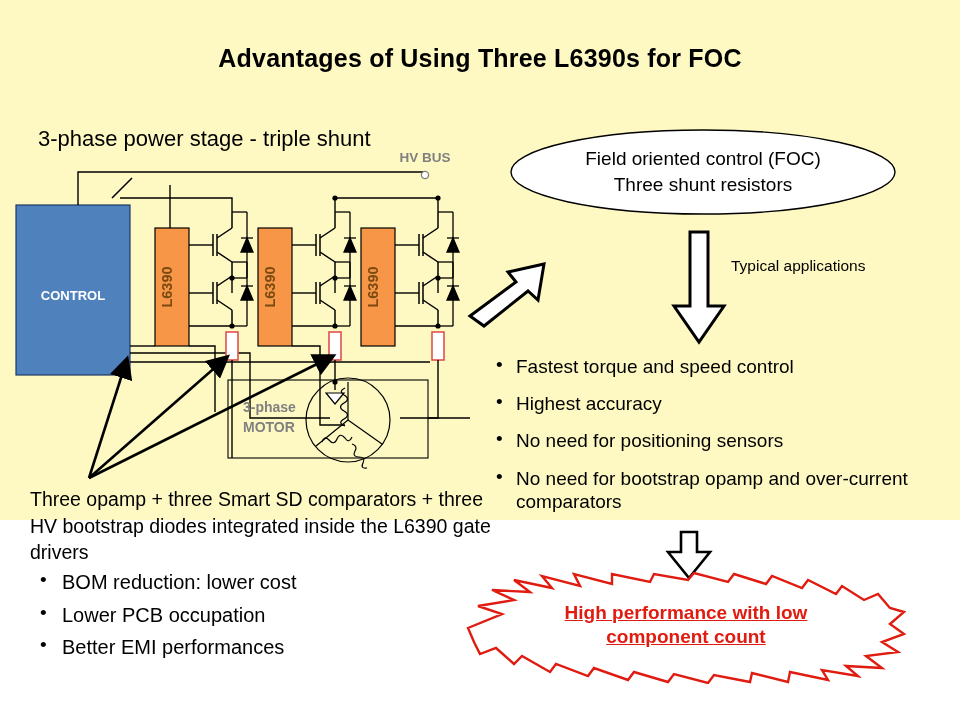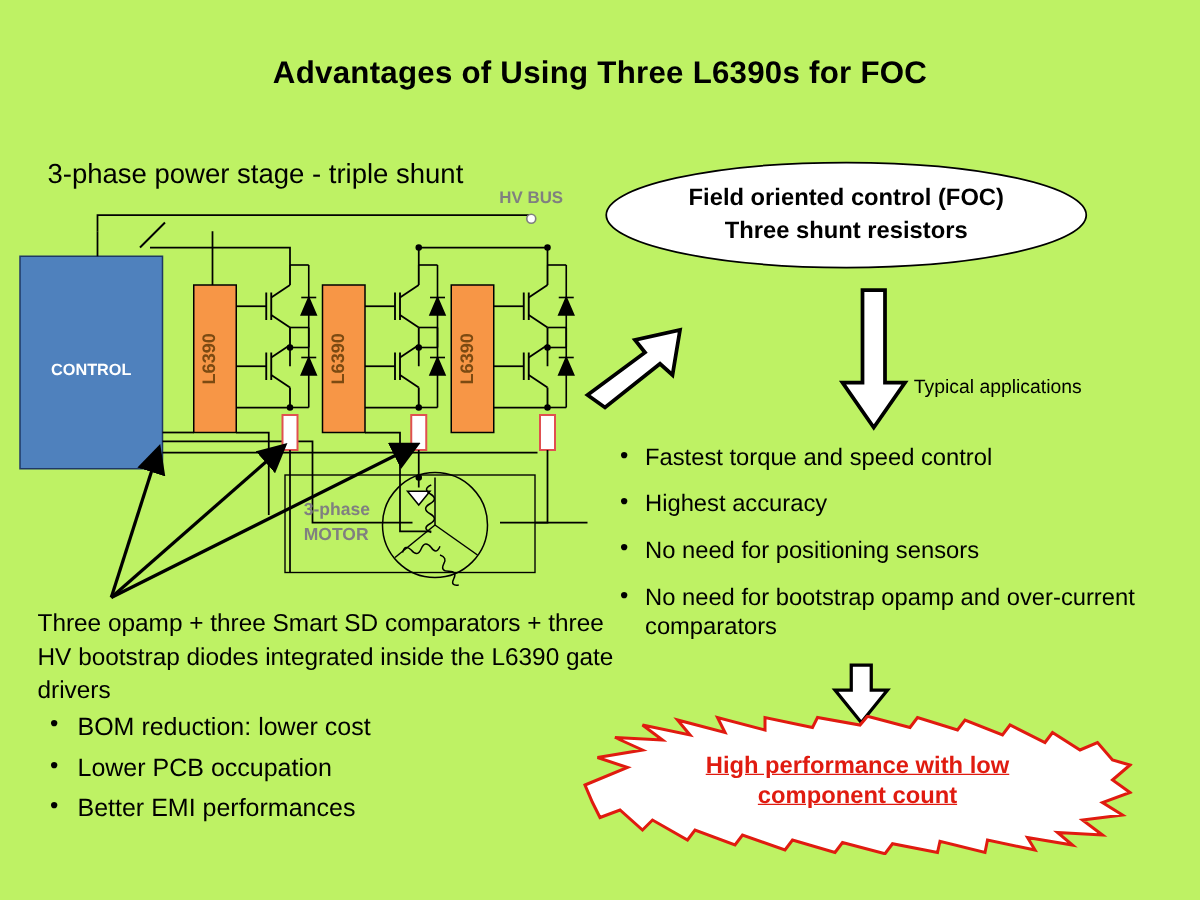--- a/index.html
+++ b/index.html
@@ -1,45 +1,45 @@
 <!DOCTYPE html>
 <html><head>
 <meta charset="utf-8">
 <style>
   html,body{margin:0;padding:0;background:#ffffff;}
   body{width:960px;height:720px;overflow:hidden;
        font-family:"Liberation Sans",sans-serif;color:#000;}
-  #slide{position:relative;width:960px;height:720px;background:#bef264;}
+  #slide{position:relative;width:960px;height:520px;background:#fef9c3;}
 
   .abs{position:absolute;}
 
   
   #title{
     left:0;top:44px;width:960px;text-align:center;
     font-size:25px;font-weight:bold;letter-spacing:.2px;color:#000;
   }
 
   
   #left-heading{
     left:38px;top:126px;font-size:22px;color:#000;white-space:nowrap;
   }
 
   
   #circuit{left:0px;top:150px;}
 
   
-  #ellipse-wrap{left:482px;top:128px;width:390px;height:88px;font-weight:bold;}
+  #ellipse-wrap{left:508px;top:128px;width:390px;height:88px;}
   #ellipse-wrap .txt{
     position:absolute;left:0;top:0;width:390px;height:88px;
     display:flex;flex-direction:column;align-items:center;justify-content:center;
     gap:4px;font-size:19px;color:#000;
   }
 
   
-  #typical{left:731px;top:255px;font-size:15.5px;line-height:1.45;color:#000;margin-top:44px;}
+  #typical{left:731px;top:255px;font-size:15.5px;line-height:1.45;color:#000;}
   #typical .hd{margin:0 0 1px 0;}
   #typical ul{list-style:none;margin:0;padding:0 0 0 14px;}
   #typical li{position:relative;padding-left:14px;white-space:nowrap;}
   #typical li:before{content:"\2022";position:absolute;left:0;top:-1px;font-size:15px;}
 
   
   #benefits{left:492px;top:355px;width:420px;font-size:19px;color:#000;}
   #benefits ul{list-style:none;margin:0;padding:0;}
   #benefits li{position:relative;padding-left:24px;margin-bottom:14px;line-height:1.22;}
   #benefits li:before{content:"\2022";position:absolute;left:4px;top:-2px;font-size:19px;}

